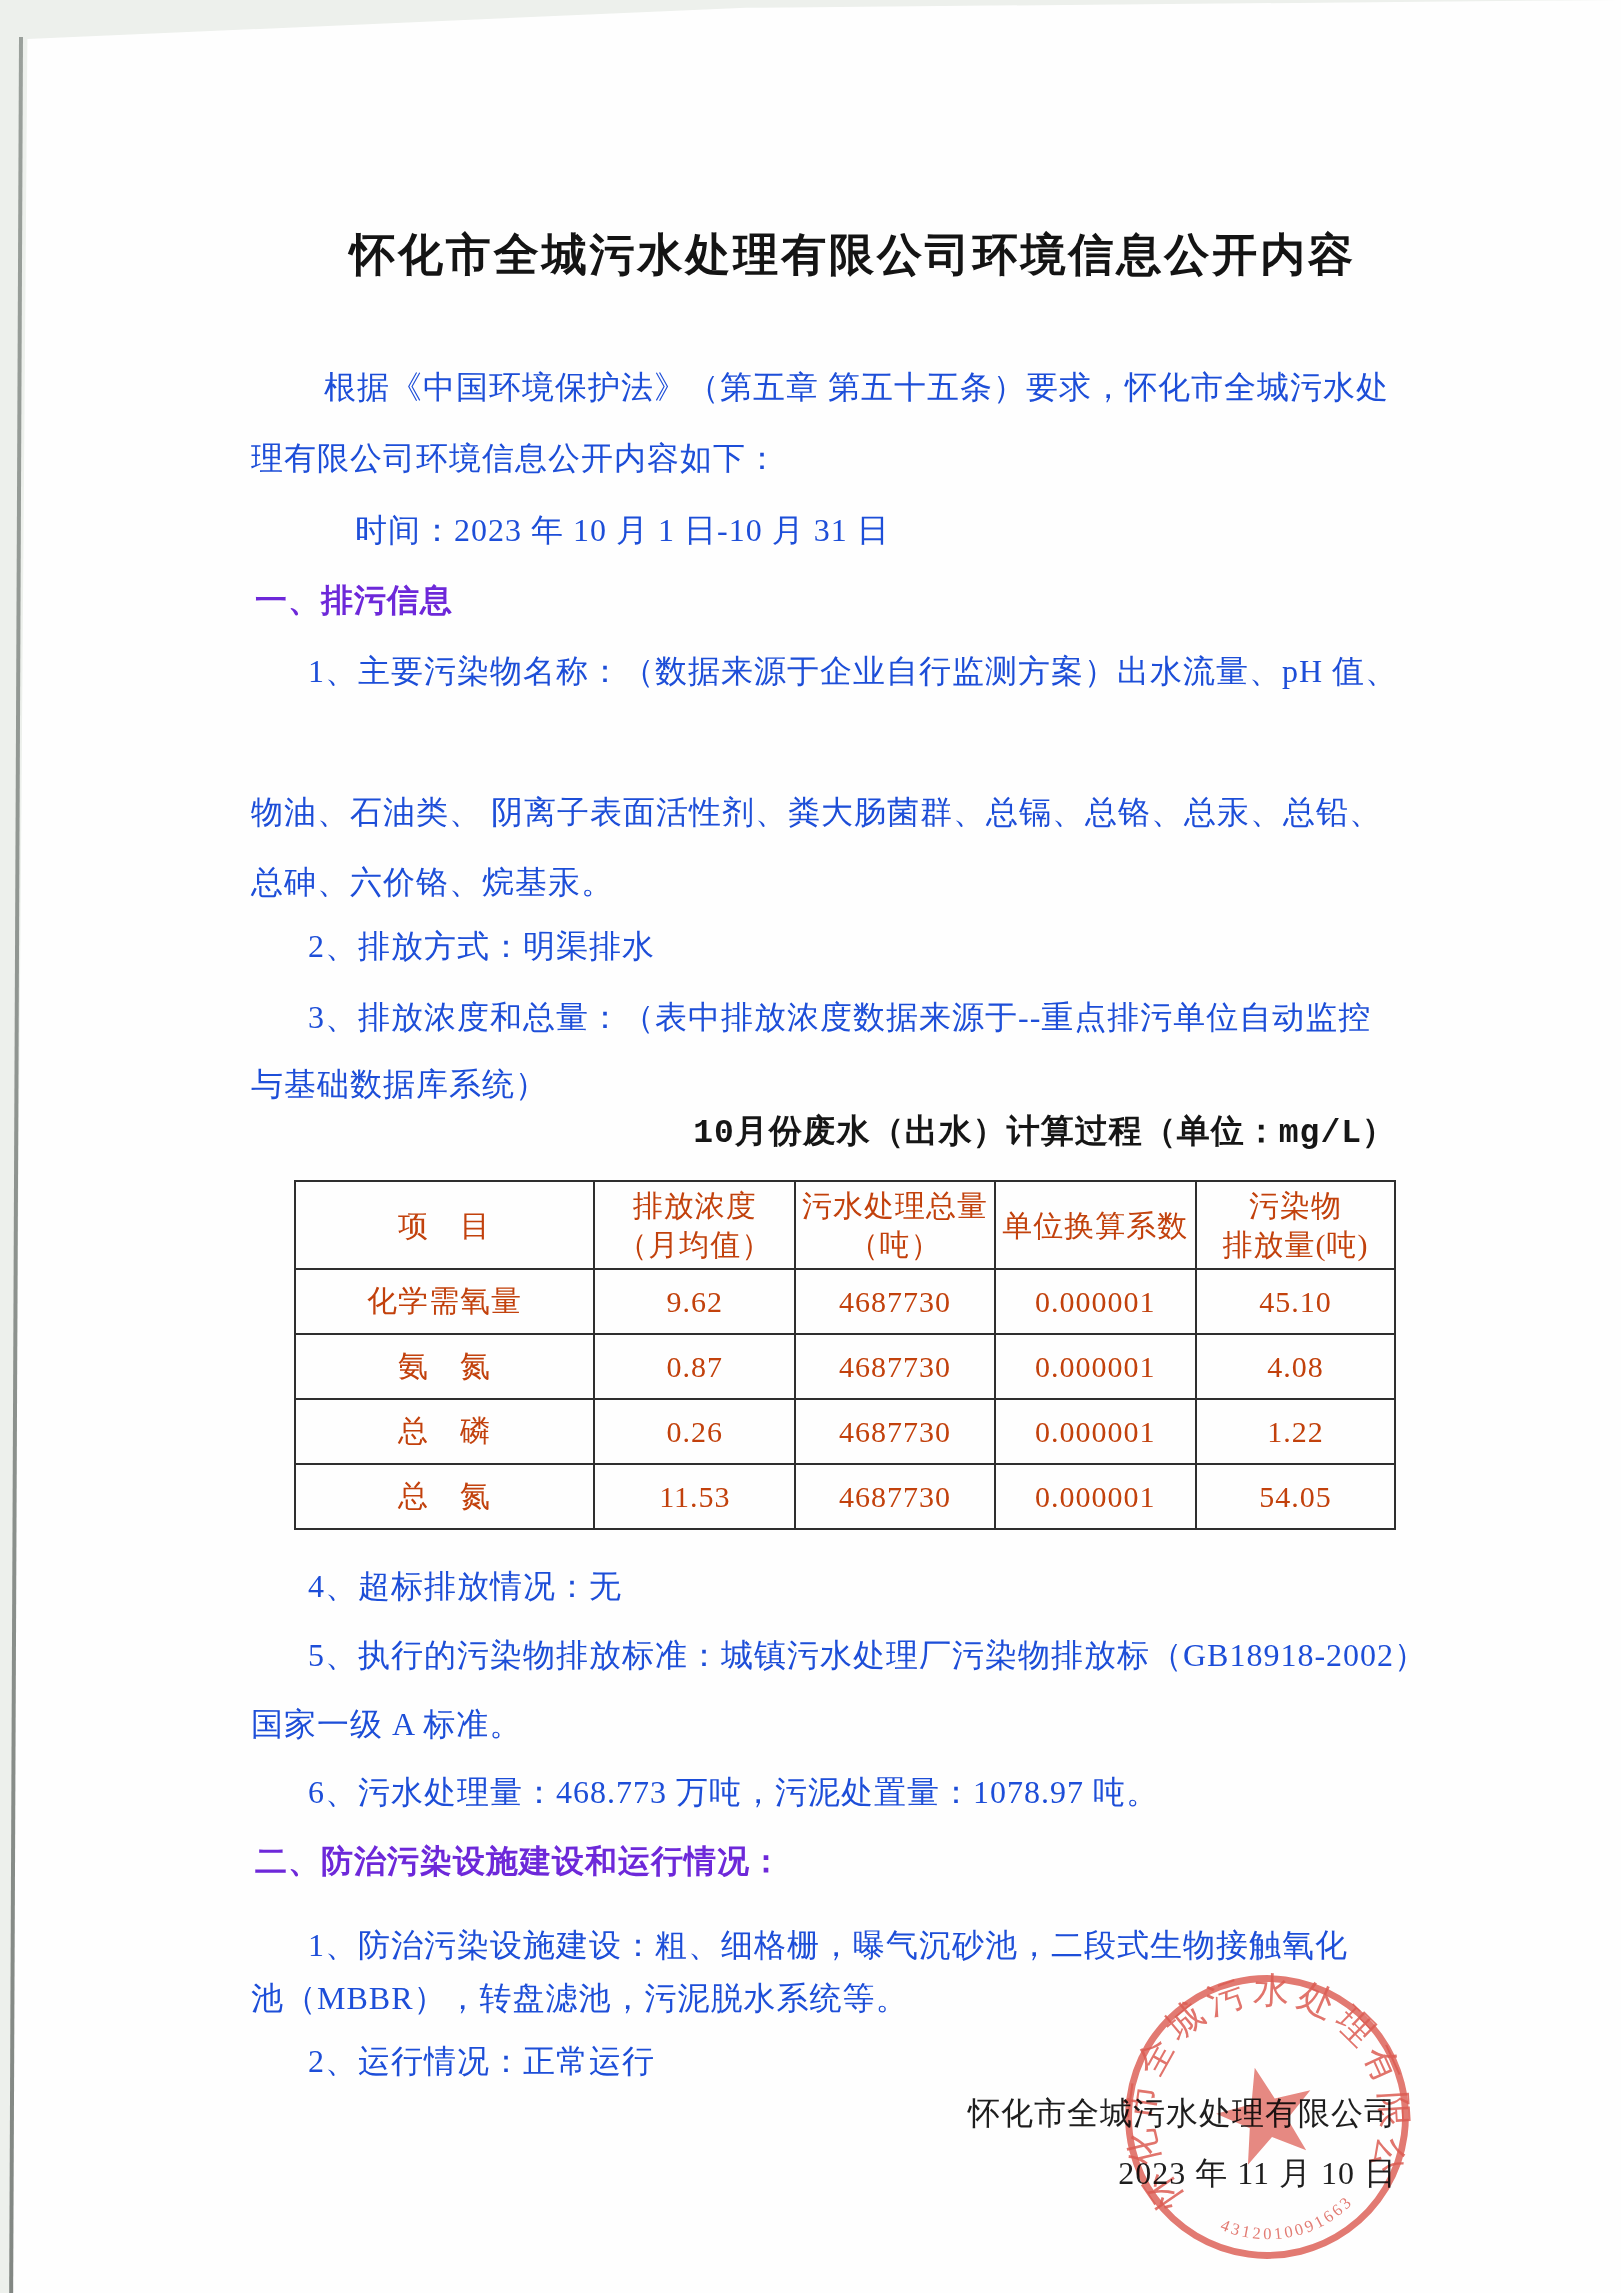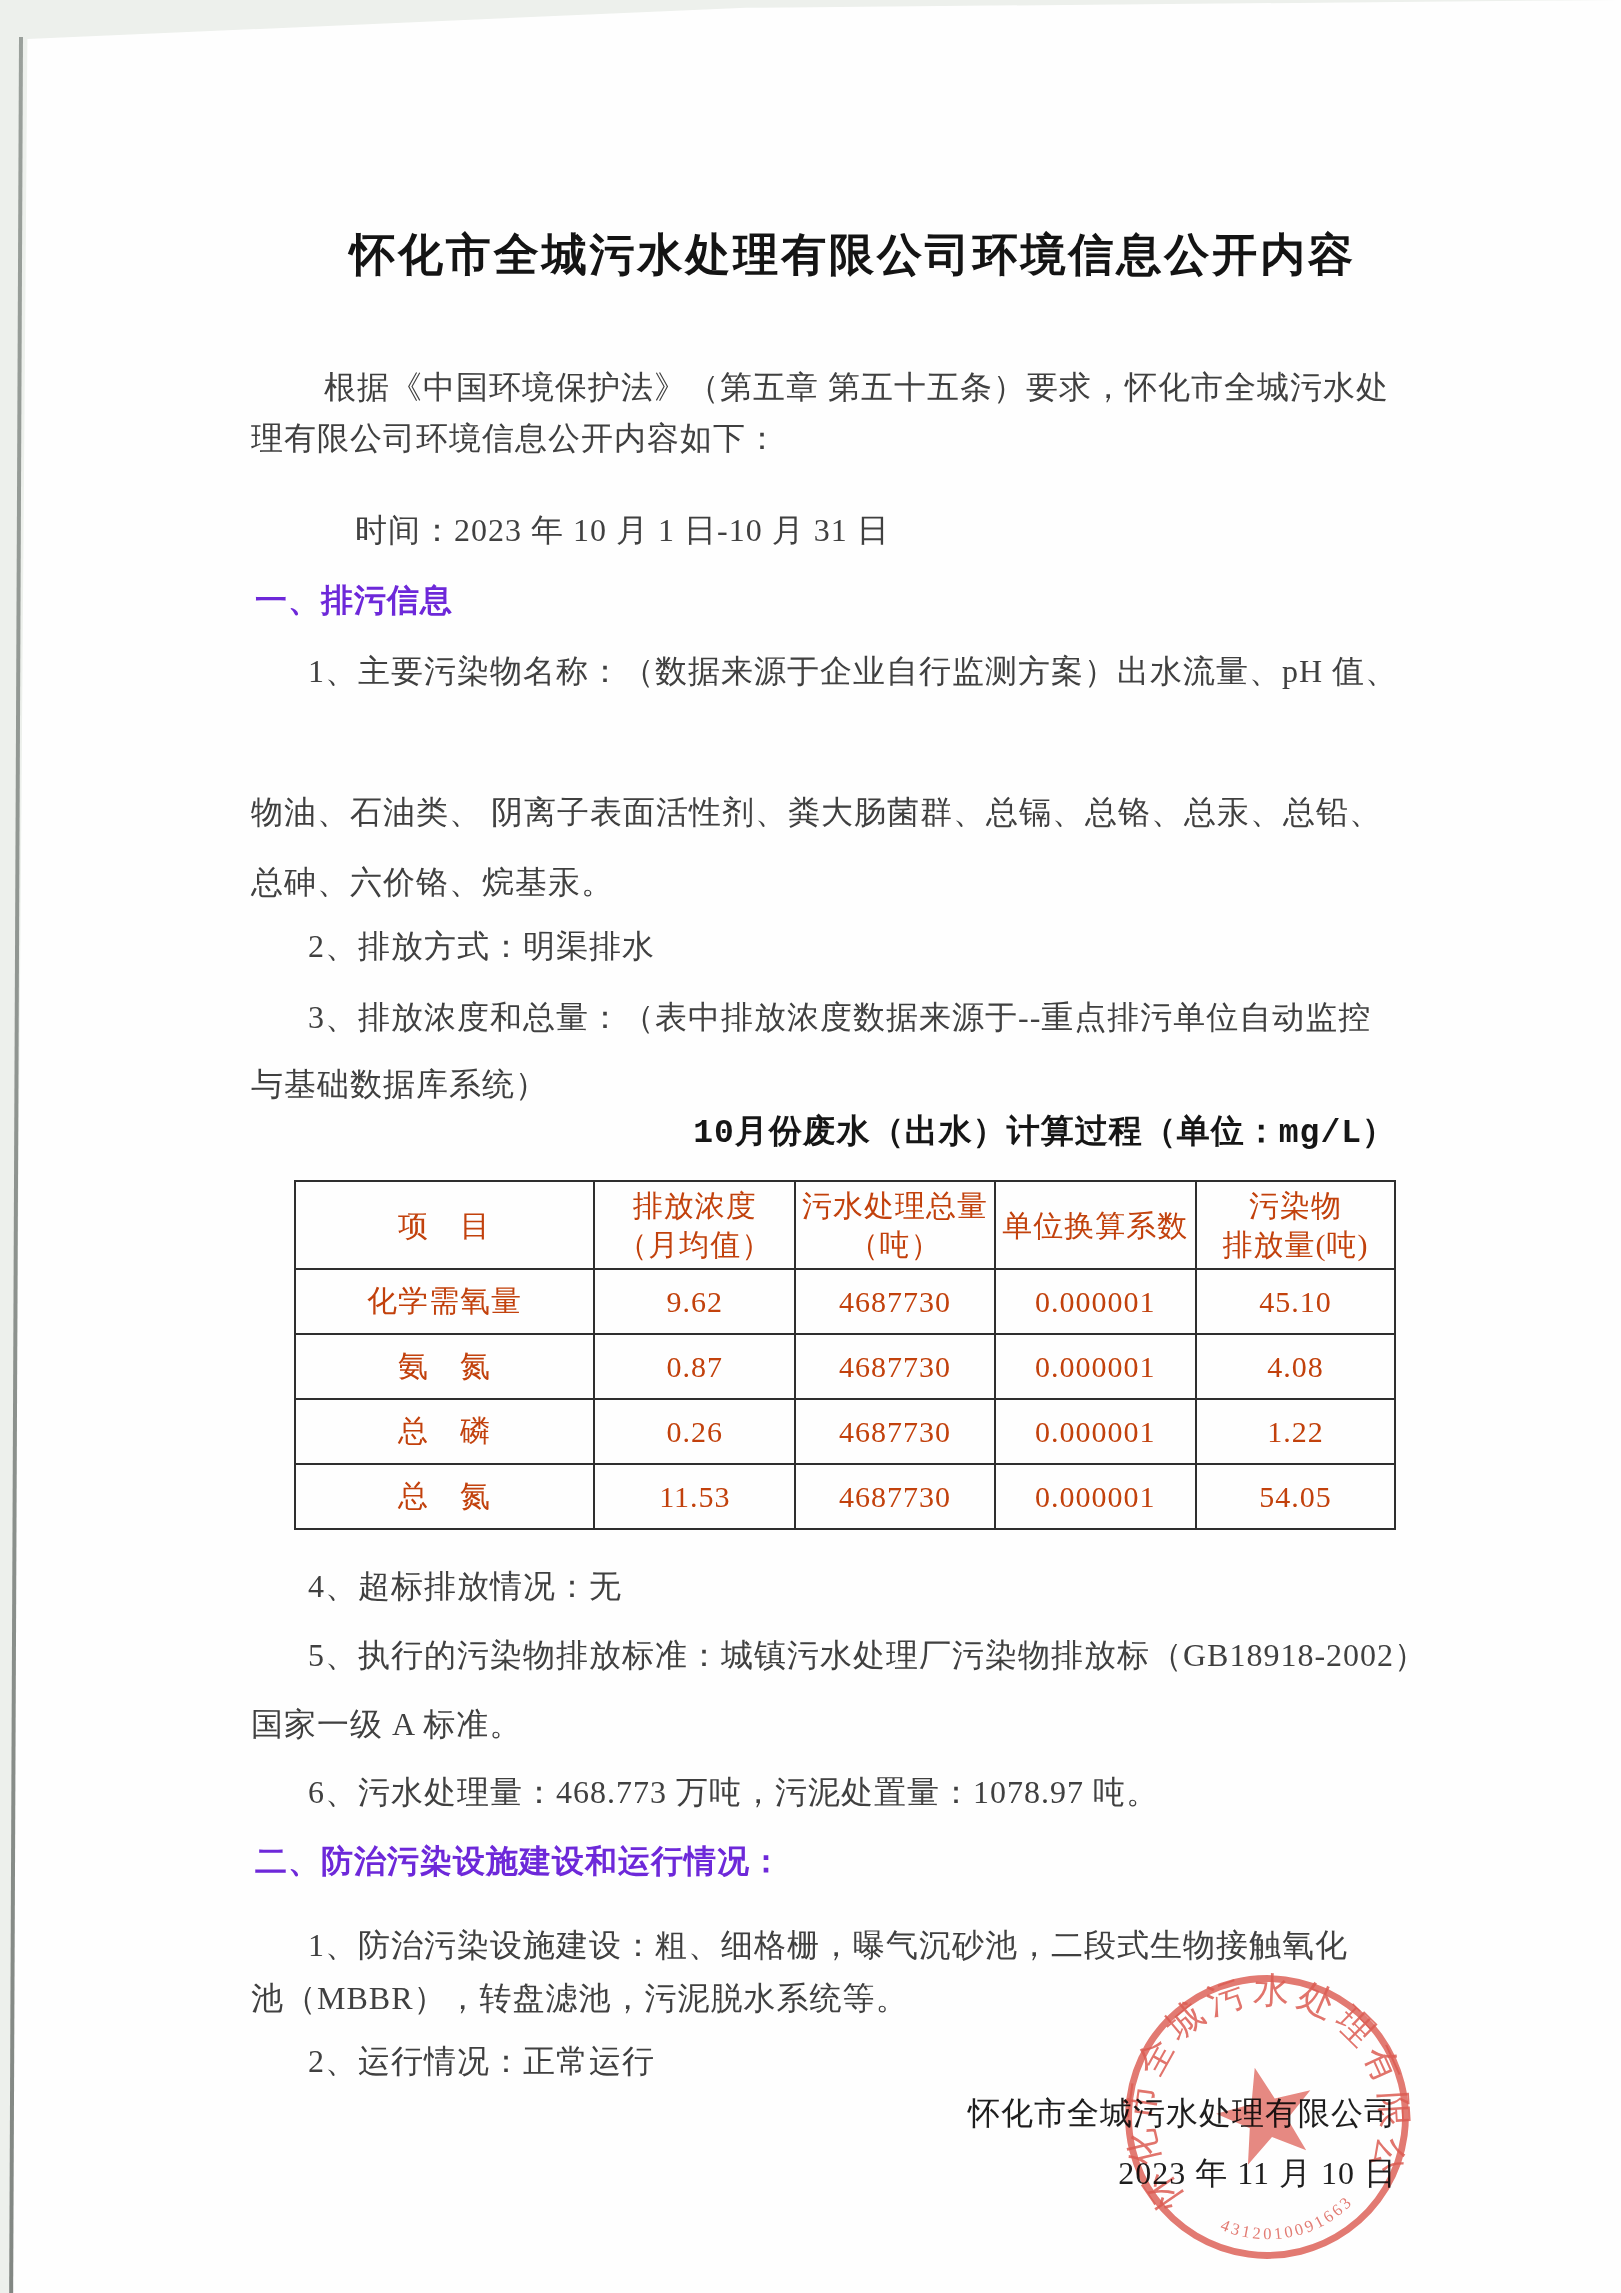--- a/index.html
+++ b/index.html
@@ -18,33 +18,33 @@
   .paper-edge{
     position:absolute;left:18.6px;top:37px;height:2256px;width:3.9px;
     background:linear-gradient(#9aa09b,#828783);
     transform:rotate(0.25deg);transform-origin:top center;
   }
   .doc{position:absolute;left:0;top:0;width:1536px;height:2294px;}
 
   
   .line{
     position:absolute;left:251px;width:1215px;height:45px;line-height:45px;
-    font-size:32px;letter-spacing:1px;color:#404040;white-space:nowrap;
+    font-size:32px;letter-spacing:1px;color:#1d4ed8;white-space:nowrap;
   }
   .t-title{
     position:absolute;left:251px;top:223px;width:1204px;height:65px;line-height:65px;
     font-size:45px;font-weight:bold;letter-spacing:2.9px;text-align:center;
     color:#141414;white-space:nowrap;
   }
   .ind-p{padding-left:73px;}
   .ind-time{padding-left:104px;}
   .ind-h{padding-left:3.9px;font-weight:bold;color:#6d28d9;}
   .ind-i{padding-left:57px;}
 
-  .y-intro1{top:365px;} .y-intro2{top:416px;} .y-period{top:508px;}
+  .y-intro1{top:365px;} .y-intro2{top:436px;} .y-period{top:508px;}
   .y-h1{top:578px;}
   .y-i1a{top:649px;} .y-i1b{top:719px;} .y-i1c{top:790px;} .y-i1d{top:860px;}
   .y-i2{top:924px;}
   .y-i3a{top:995px;} .y-i3b{top:1062px;}
   .y-i4{top:1564px;} .y-i5a{top:1633px;} .y-i5b{top:1702px;}
   .y-i6{top:1770px;} .y-h2{top:1839px;}
   .y-i7a{top:1923px;} .y-i7b{top:1976px;} .y-i8{top:2039px;}
 
   .closing{
     position:absolute;left:251px;width:1146px;height:45px;line-height:45px;

